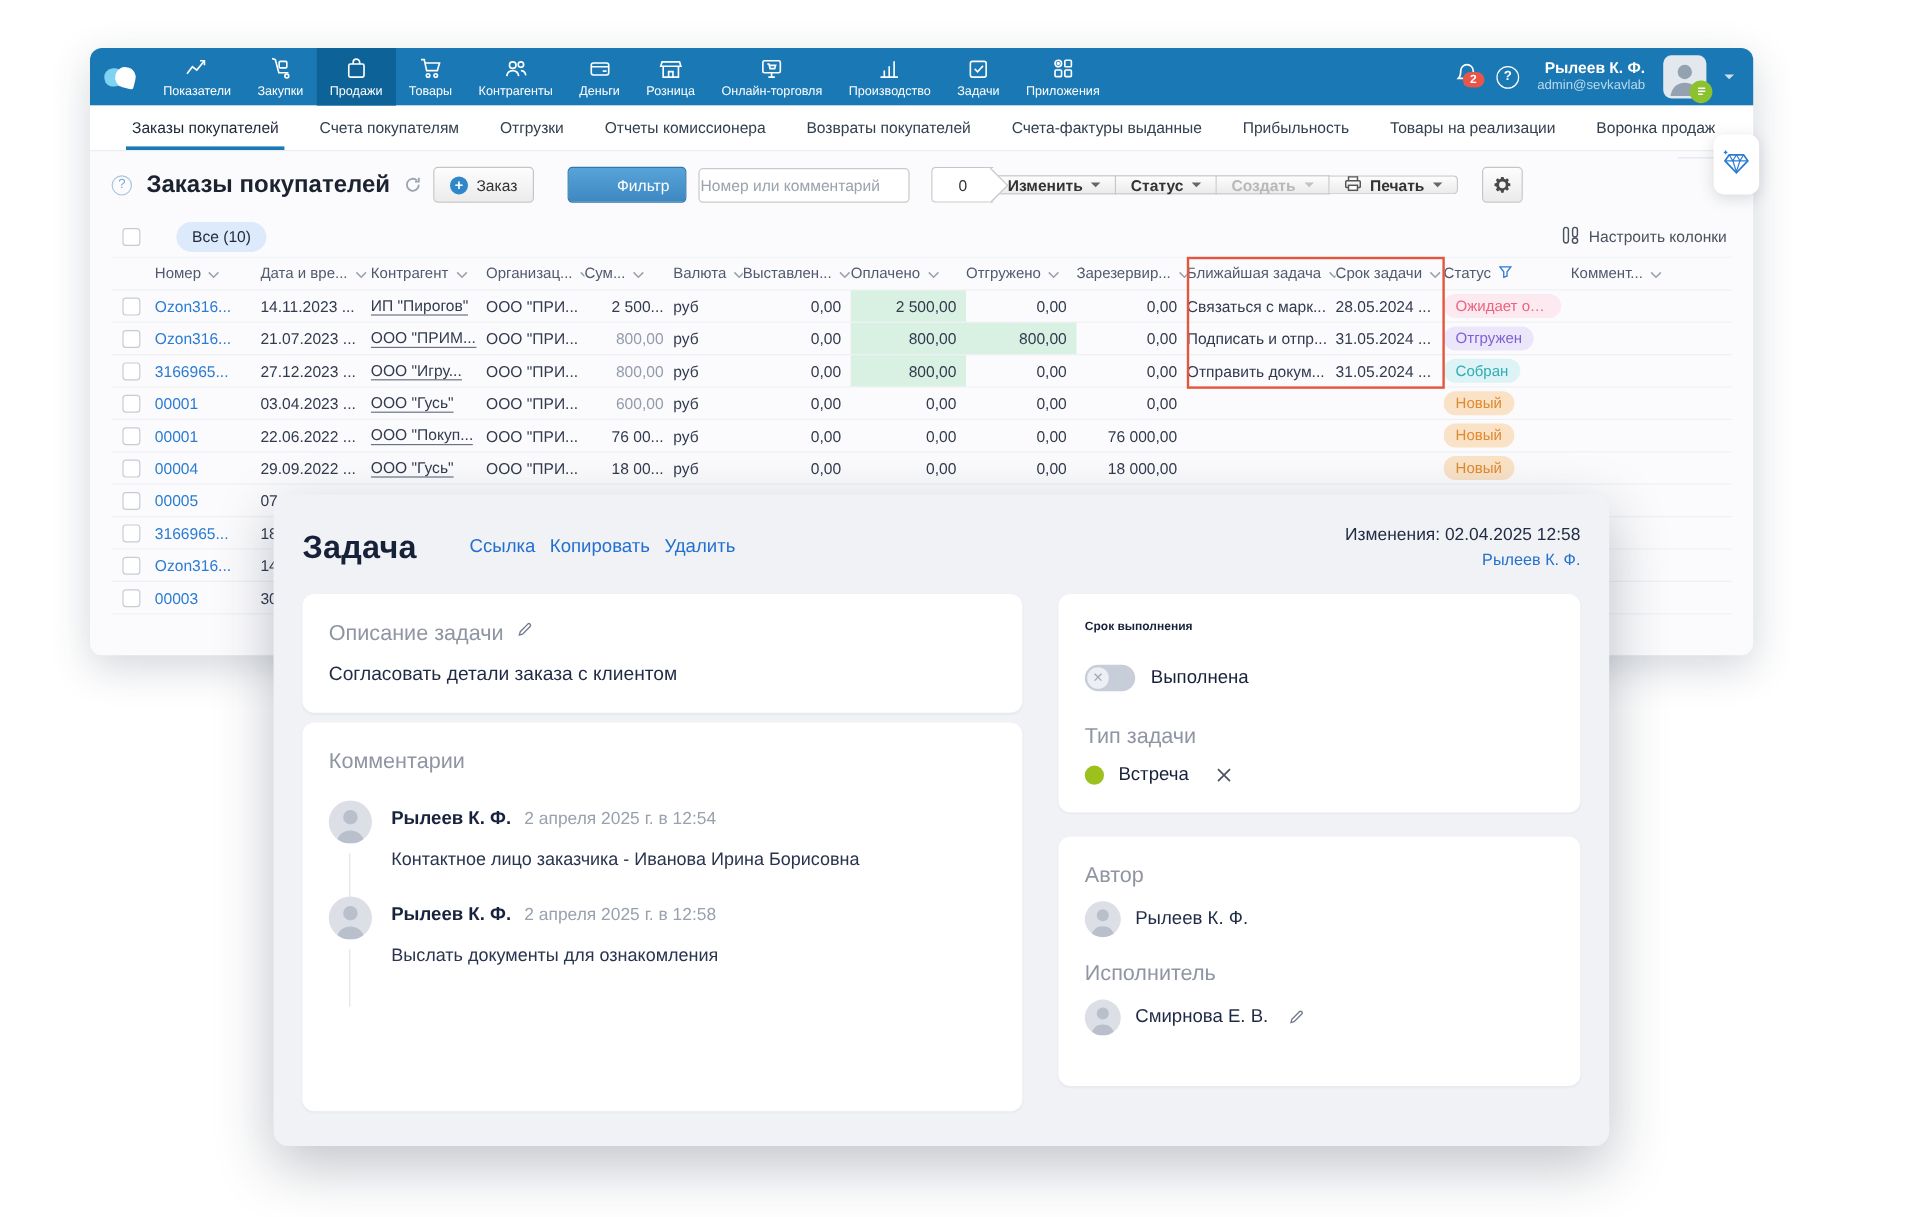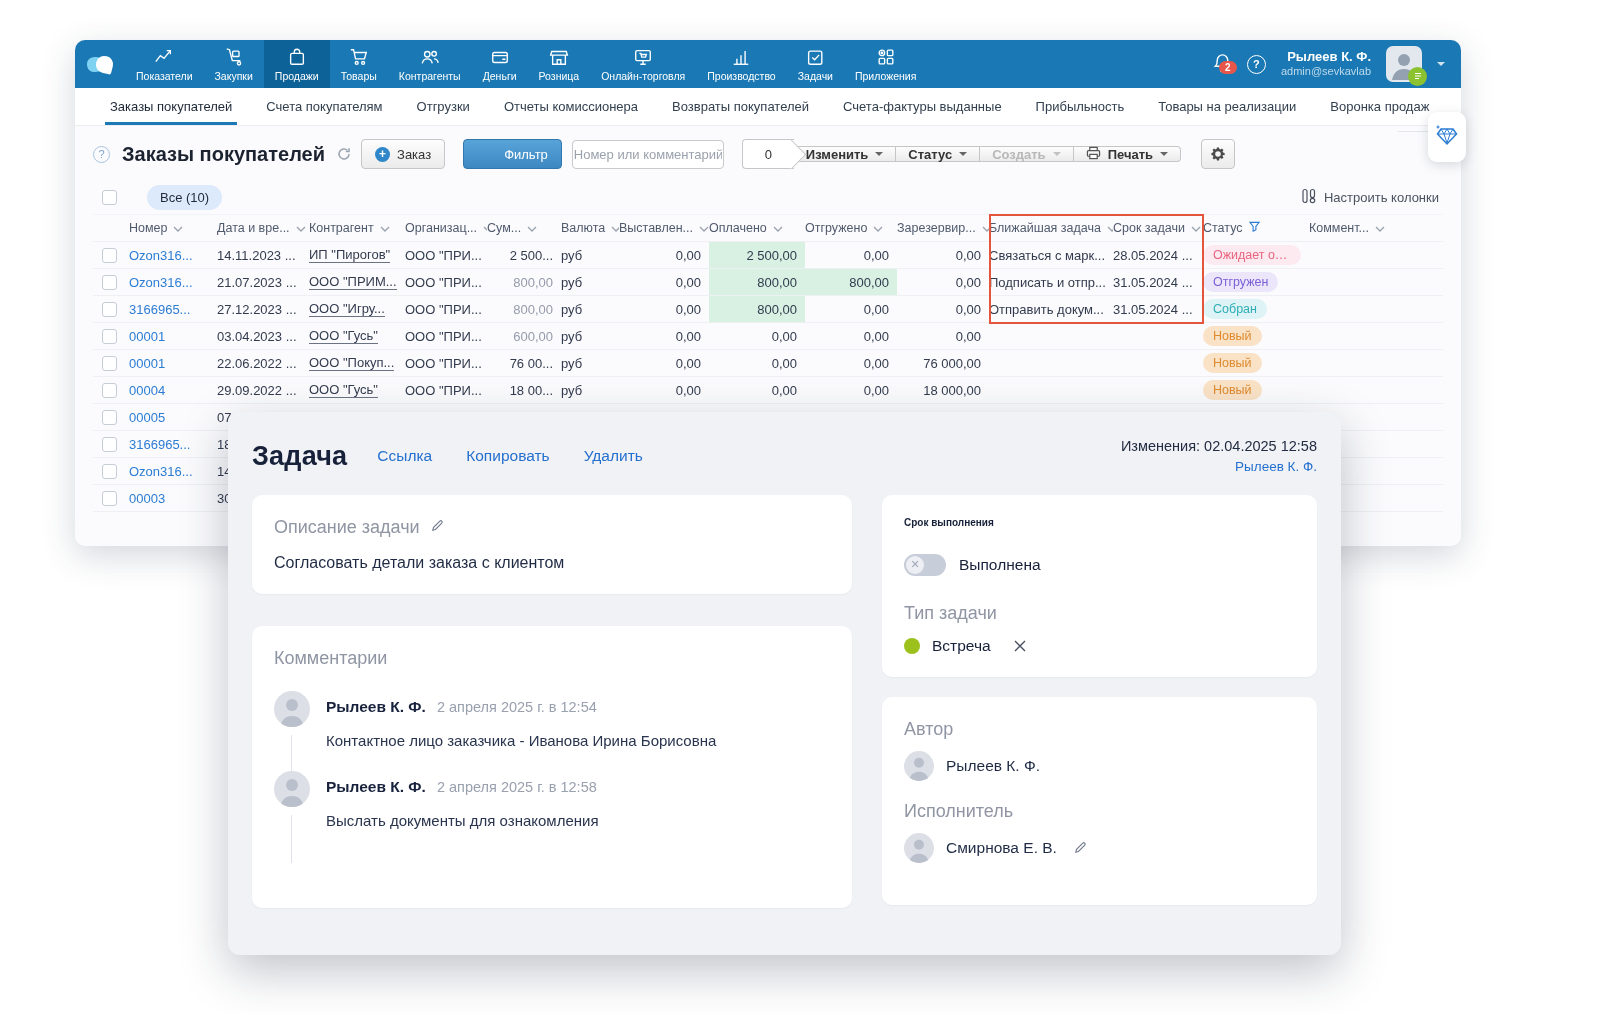--- a/index.html
+++ b/index.html
@@ -44,22 +44,22 @@
   
   .toolbar { display:flex; align-items:center; gap:10px; padding:13px 18px 9px; }
   .help-gray { width:17px; height:17px; border:1.4px solid #a9c4de; border-radius:50%; color:#7fa6cd; font-size:11px;
     display:flex; align-items:center; justify-content:center; cursor:pointer; }
   .page-title { font-size:20px; font-weight:bold; color:#1c2330; margin:0 2px; }
   .refresh { cursor:pointer; display:flex; }
   .btn { height:30px; display:inline-flex; align-items:center; gap:7px; padding:0 13px; font-size:13px; color:#333;
     background:linear-gradient(#fdfdfd,#ebebeb); border:1px solid #c6c6c6; border-radius:4px; cursor:pointer; }
   .btn .plus { width:15px; height:15px; border-radius:50%; background:#2f86c8; color:#fff; font-size:12px; font-weight:bold;
     display:flex; align-items:center; justify-content:center; line-height:1; }
-  .btn-filter { background:linear-gradient(#58a3d8,#3d88c2); border:1px solid #3177ad; color:#fff; margin-left:8px;padding-left:40px; }
-  .search-input { width:152px; height:29px; border:1px solid #c9c9c9; border-radius:4px; padding:0 1px; font-size:13px;
+  .btn-filter { background:linear-gradient(#58a3d8,#3d88c2); border:1px solid #3177ad; color:#fff; margin-left:18px;padding-left:40px; }
+  .search-input { width:176px; height:29px; border:1px solid #c9c9c9; border-radius:4px; padding:0 1px; font-size:13px;
     color:#0f172a; background:#fff; }
   .search-input::placeholder { color:#9aa2ad; }
   .seg-wrap { display:flex; align-items:center; margin-left:8px; }
   .counter { position:relative; width:52px; height:30px; background:#fff; border:1px solid #c6c6c6; border-right:none;
     border-radius:4px 0 0 4px; display:flex; align-items:center; justify-content:center; font-size:13px; color:#333; z-index:2; }
   .counter::after { content:""; position:absolute; right:-8px; top:4px; width:20px; height:20px; background:#fff;
     border-top:1px solid #c6c6c6; border-right:1px solid #c6c6c6; transform:rotate(45deg); }
   .seg { height:16px; padding:0 12px; display:flex; align-items:center; gap:7px; font-size:13px; color:#333;
     background:linear-gradient(#fdfdfd,#ebebeb); border:1px solid #c6c6c6; border-left:none; cursor:pointer;font-weight:bold; }
   .seg:first-of-type { padding-left:16px; }
@@ -103,33 +103,33 @@
   
   .gem-tab { position:absolute; left:1428px; top:112px; width:38px; height:50px; background:#fff; border-radius:9px;
     box-shadow:0 3px 12px rgba(50,60,80,.18); display:flex; align-items:center; justify-content:center; cursor:pointer; z-index:6; }
   .gem-line { position:absolute; left:1398px; top:131px; width:30px; height:1px; background:#e3e6ea; z-index:5; }
 
   
   .modal { position:absolute; left:228px; top:412px; width:1113px; height:543px; background:#f1f2f6; border-radius:12px;
     box-shadow:0 16px 48px rgba(30,40,60,.28); padding:24px 24px 14px; z-index:10; }
   .modal-head { display:flex; align-items:center; }
   .modal-title { font-size:27px; font-weight:800; color:#17213a; letter-spacing:.2px; }
-  .modal-links { display:flex; gap:34px; margin-left:30px; }
+  .modal-links { display:flex; gap:12px; margin-left:44px; }
   .mlink { color:#2470cf; font-size:15.5px; cursor:pointer; }
   .modal-meta { margin-left:auto; text-align:right; line-height:1.45; }
   .meta-changed { color:#222c42; font-size:14.5px; }
   .meta-user { color:#2470cf; font-size:13.5px; cursor:pointer; }
   .modal-cols { display:flex; gap:30px; margin-top:18px; }
   .mcol-left { width:600px; }
   .mcol-right { width:435px; }
   .card { background:#fff; border-radius:10px; padding:22px; box-shadow:0 1px 2px rgba(20,30,50,.04); }
   .lbl { color:#8f95a3; font-size:18px; }
   .desc-head { display:flex; align-items:center; gap:10px; margin-bottom:16px; }
   .desc-text { font-size:16px; color:#1f2a44; }
-  .card-comments { margin-top:32px; height:282px; }
+  .card-comments { margin-top:8px; height:324px; }
   .comment { position:relative; padding-left:52px; margin-top:22px; }
   .comment::before { content:""; position:absolute; left:17px; top:44px; bottom:-24px; border-left:1px solid #e0e3ea; }
   .comment.last::before { bottom:-34px; }
   .c-avatar { position:absolute; left:0; top:0; width:36px; height:36px; border-radius:50%; background:#dcdfe6;
     display:flex; align-items:flex-end; justify-content:center; overflow:hidden; }
   .c-head { display:flex; align-items:baseline; gap:11px; padding-top:7px; }
   .c-name { font-size:15.5px; font-weight:bold; color:#18223c; }
   .c-date { font-size:14.5px; color:#99a0ae; }
   .c-text { margin-top:16px; font-size:15px; color:#29344e; }
   .due-title { font-size:10px; font-weight:bold; color:#17213a; margin-bottom:0; }

